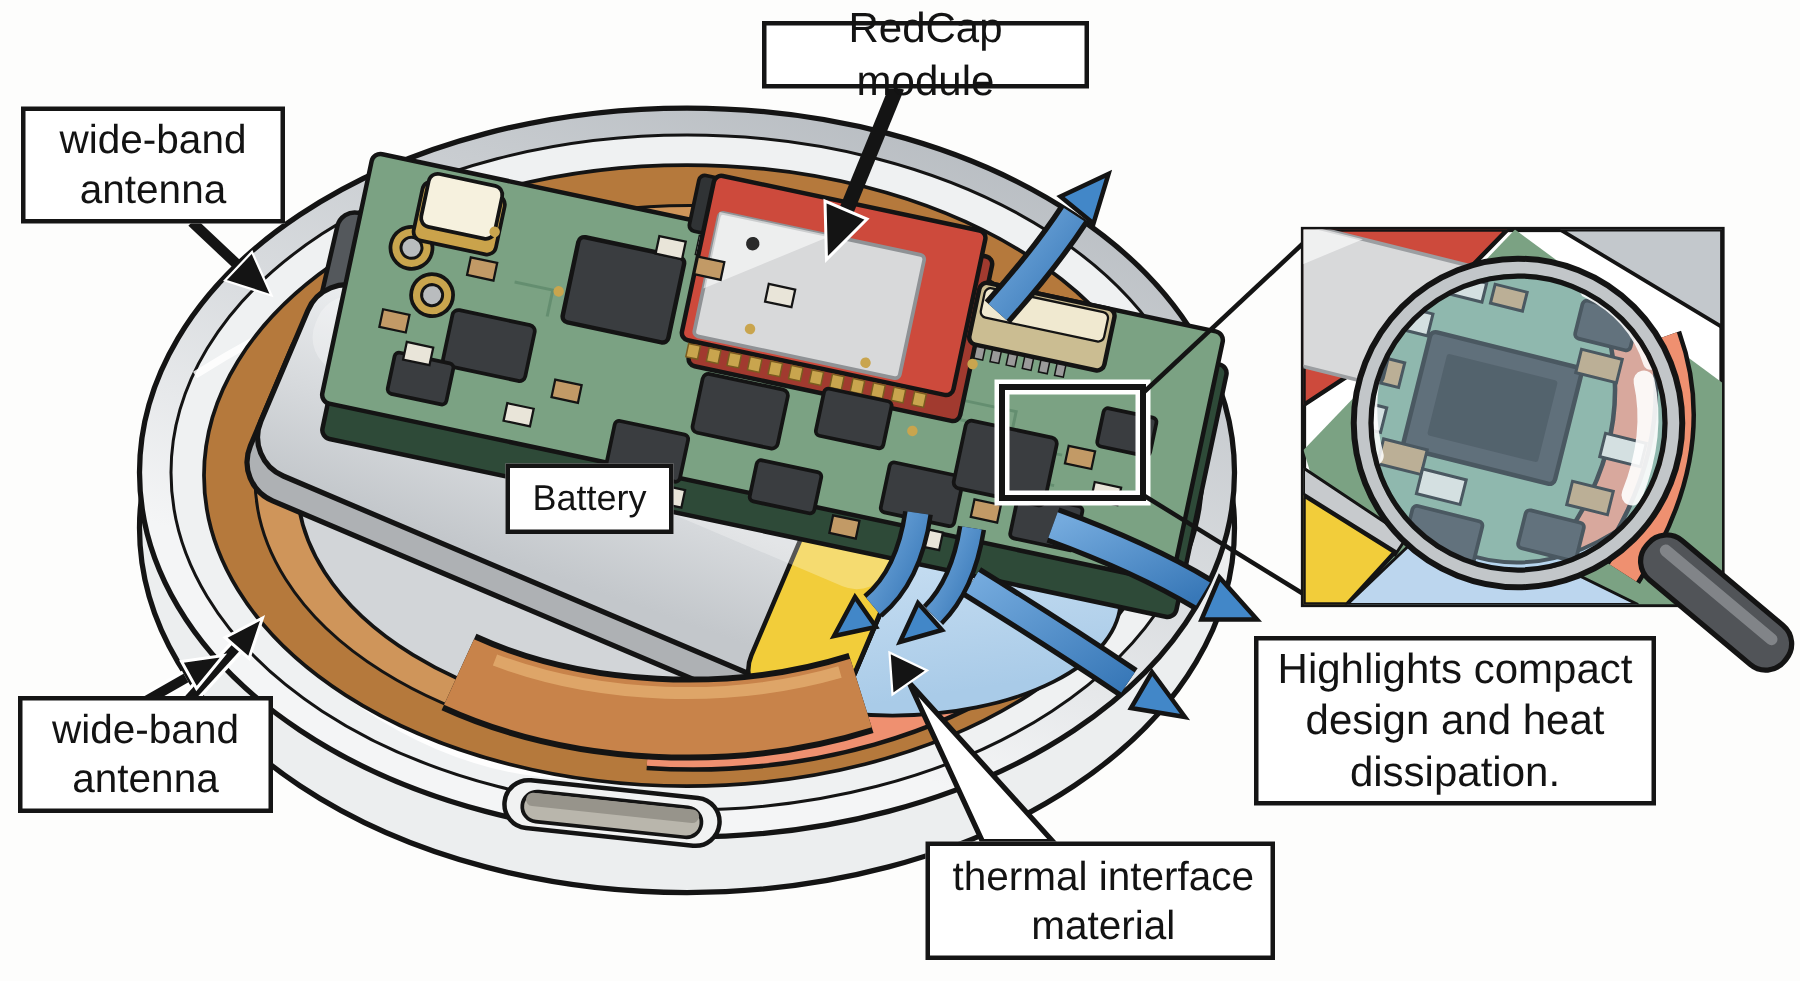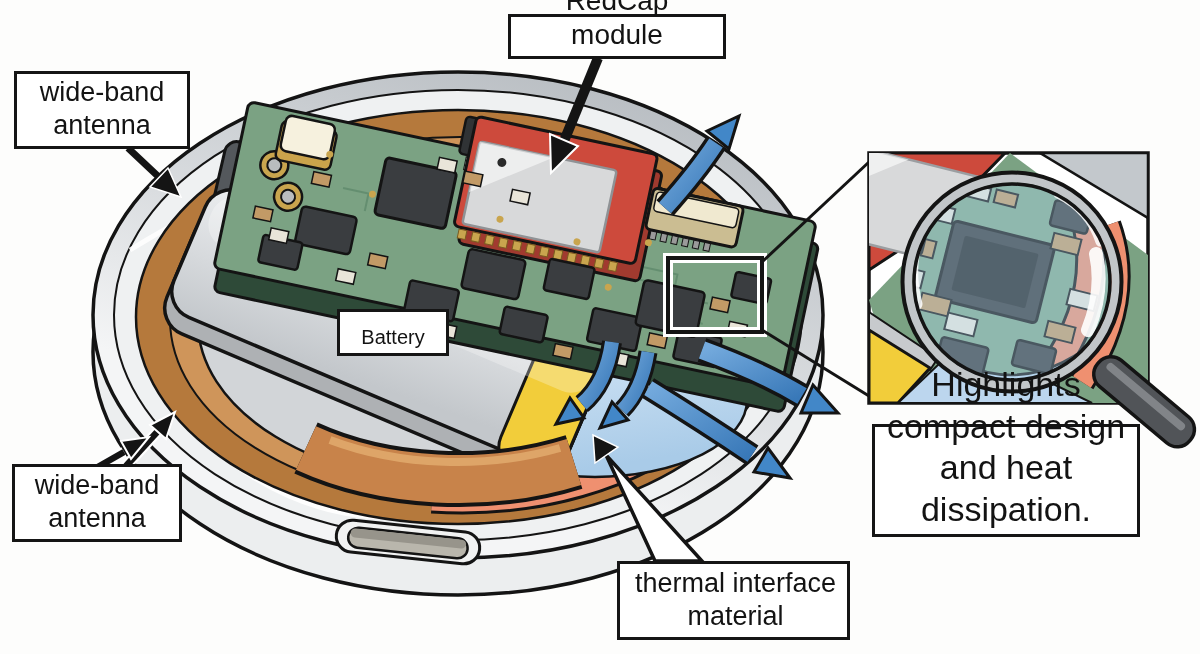--- a/index.html
+++ b/index.html
@@ -3,30 +3,30 @@
 <meta charset="utf-8">
 <style>
   html,body{margin:0;padding:0;background:#ffffff;}
   .stage{
     position:relative;width:1200px;height:654px;overflow:hidden;
     background:#fdfdfc;font-family:"Liberation Sans",sans-serif;
   }
   .stage svg{position:absolute;left:0;top:0;}
   .label{
     position:absolute;background:#ffffff;border:3px solid #151515;
-    display:flex;align-items:flex-end;justify-content:center;text-align:center;
+    display:flex;align-items:center;justify-content:center;text-align:center;
     color:#131313;line-height:1.22;box-sizing:border-box;padding:4px 8px;
     font-family:"Liberation Sans",sans-serif;
   }
   .lbl-antenna-top   {left:14px;  top:71px;  width:176px; height:78px; font-size:27px;}
   .lbl-redcap        {left:508px; top:14px;  width:218px; height:45px; font-size:28px;}
-  .lbl-battery       {left:337px; top:309px; width:112px; height:47px; font-size:20px;}
+  .lbl-battery       {left:337px; top:309px; width:112px; height:47px; font-size:24px;}
   .lbl-antenna-bot   {left:12px;  top:464px; width:170px; height:78px; font-size:27px;}
   .lbl-thermal       {left:617px; top:561px; width:233px; height:79px; font-size:27px;padding-left:12px;}
-  .lbl-caption       {left:872px; top:424px; width:268px; height:113px; font-size:34px;}
+  .lbl-caption       {left:836px; top:424px; width:268px; height:113px; font-size:28px;}
 </style>
 </head>
 <body>
 
 <div class="stage">
 <svg width="1200" height="654" viewBox="0 0 1200 654">
   <defs>
     <linearGradient id="rimGrad" x1="0.75" y1="0" x2="0.25" y2="1">
       <stop offset="0" stop-color="#b6bbc0"></stop>
       <stop offset="0.45" stop-color="#d9dcdf"></stop>

